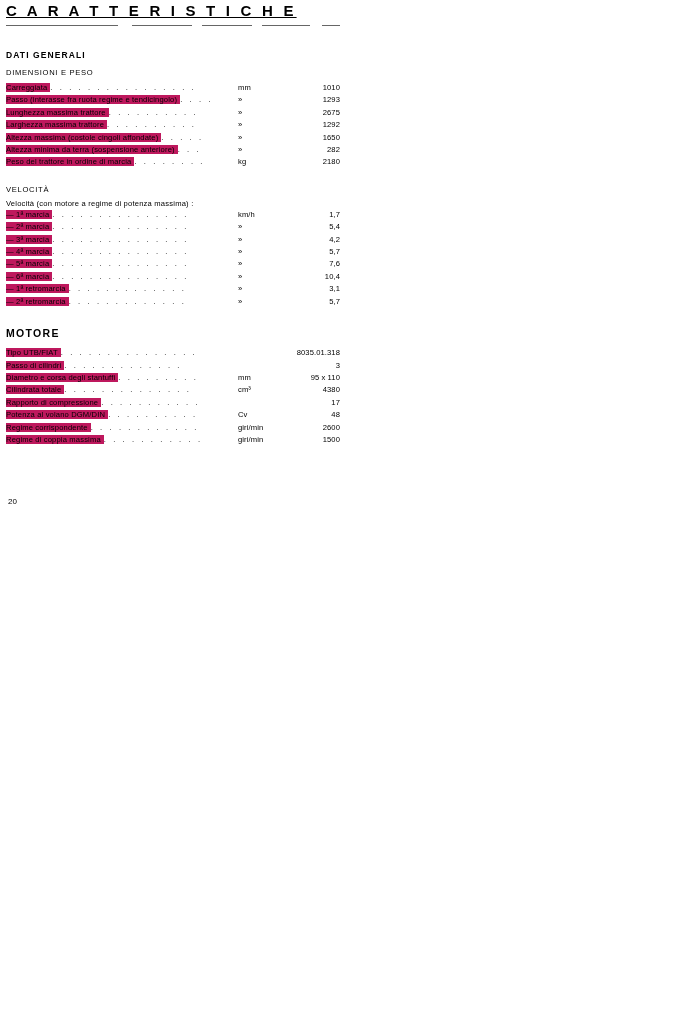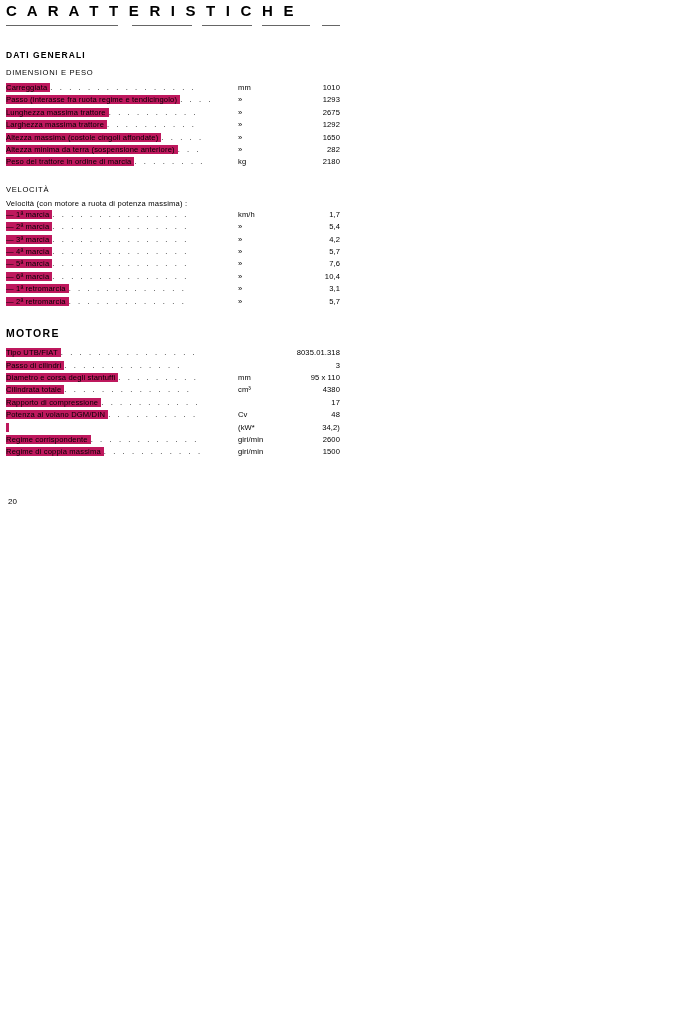--- a/index.html
+++ b/index.html
@@ -29,20 +29,21 @@
     top: 0px;
     width: 340px;
   }
   .header-title {
     font-size: 15px;
     font-weight: bold;
     letter-spacing: 3.2px;
     color: #000;
     line-height: 22px;
     white-space: nowrap;
+    text-decoration: underline;
   }
   .header-rule {
     position: absolute;
     left: 6px;
     top: 23px;
     width: 334px;
     height: 5px;
   }
   .header-rule .seg {
     position: absolute;
@@ -198,21 +199,21 @@
           <td class="c-label"><span class="lab">Peso del trattore in ordine di marcia</span><span class="dots">. . . . . . . .</span></td>
           <td class="c-unit">kg</td>
           <td class="c-val">2180</td>
         </tr>
       </tbody>
     </table>
 
     <div class="block-gap-1"></div>
 
     <div class="subsec-title">VELOCITÀ</div>
-    <div class="note">Velocità (con motore a ruota di potenza massima) :</div>
+    <div class="note">Velocità (con motore a regime di potenza massima) :</div>
     <table class="spec-table">
       <tbody>
         <tr>
           <td class="c-label"><span class="lab">— 1ª marcia</span><span class="dots">. . . . . . . . . . . . . . .</span></td>
           <td class="c-unit">km/h</td>
           <td class="c-val">1,7</td>
         </tr>
         <tr>
           <td class="c-label"><span class="lab">— 2ª marcia</span><span class="dots">. . . . . . . . . . . . . . .</span></td>
           <td class="c-unit">»</td>
@@ -284,25 +285,20 @@
           <td class="c-label"><span class="lab">Rapporto di compressione</span><span class="dots">. . . . . . . . . . .</span></td>
           <td class="c-unit"></td>
           <td class="c-val">17</td>
         </tr>
         <tr>
           <td class="c-label"><span class="lab">Potenza al volano DGM/DIN</span><span class="dots">. . . . . . . . . .</span></td>
           <td class="c-unit">Cv</td>
           <td class="c-val">48</td>
         </tr>
         <tr>
-          <td class="c-label"><span class="lab"></span><span class="dots"></span></td>
-          <td class="c-unit">(kW*</td>
-          <td class="c-val">34,2)</td>
-        </tr>
-        <tr>
           <td class="c-label"><span class="lab">Regime corrispondente</span><span class="dots">. . . . . . . . . . . .</span></td>
           <td class="c-unit">giri/min</td>
           <td class="c-val">2600</td>
         </tr>
         <tr>
           <td class="c-label"><span class="lab">Regime di coppia massima</span><span class="dots">. . . . . . . . . . .</span></td>
           <td class="c-unit">giri/min</td>
           <td class="c-val">1500</td>
         </tr>
       </tbody>

